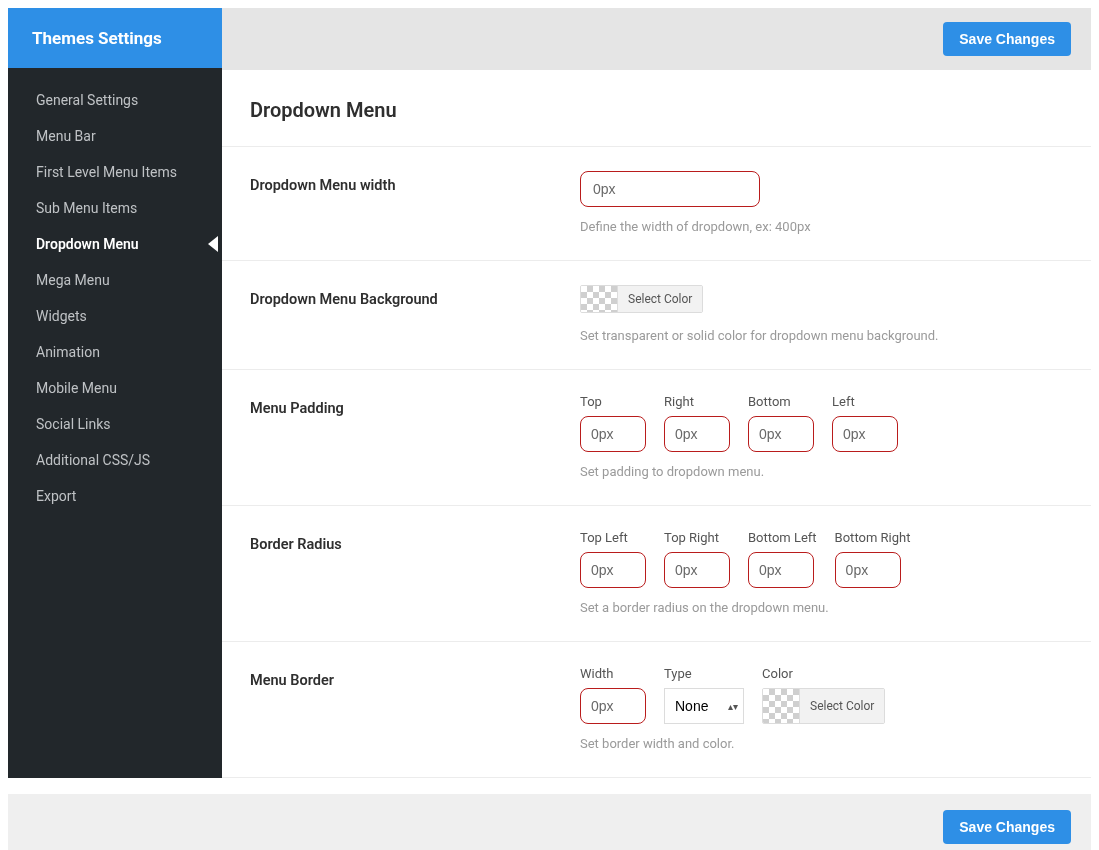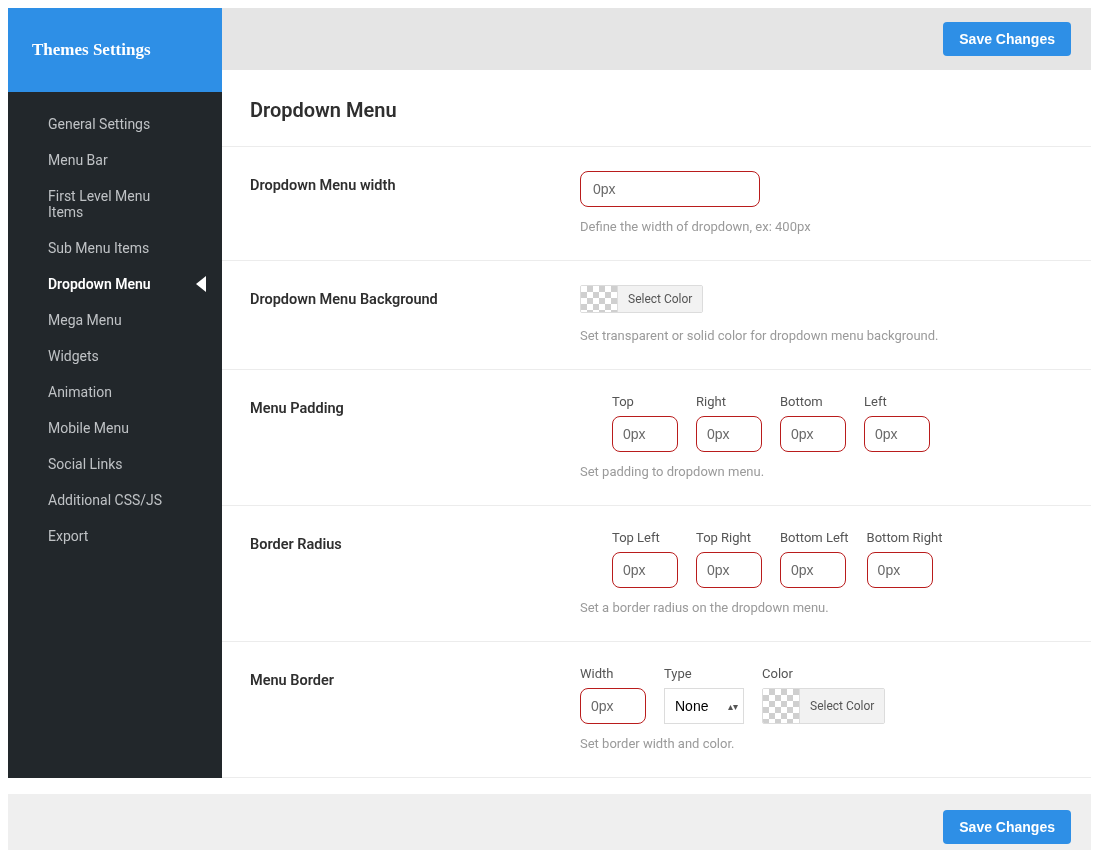--- a/index.html
+++ b/index.html
@@ -21,24 +21,23 @@
       width: 214px;
       background: #22272b;
       color: #c7c9cb;
       flex-shrink: 0;
     }
     .sidebar-header {
       background: #2e8fe6;
       color: #fff;
       font-weight: 700;
       font-size: 17px;
-      padding: 32px 24px;
-      font-family: Liberation Serif, serif;
-    }
-    .sidebar-nav { padding: 14px 16px; position: relative; }
+      padding: 20px 24px;
+    }
+    .sidebar-nav { padding: 14px 4px; position: relative; }
     .sidebar-item {
       padding: 10px 24px;
       font-size: 14px;
       color: #bfc2c5;
       cursor: pointer;
       position: relative;
     }
     .sidebar-item.active { color: #ffffff; font-weight: 600; }
     .sidebar-item.active::after {
       content: "";
@@ -104,21 +103,21 @@
       width: 180px;
       border: 1px solid #b91c1c;
       border-radius: 8px;
       padding: 0 12px;
       font-size: 14px;
       color: #3b3b3b;
     }
     .text-input::placeholder { color: #686868; }
     .small-input { width: 66px; text-align: left; padding: 0 10px; }
 
-    .group-row { display: flex; gap: 18px; margin-left: 32px; }
+    .group-row { display: flex; gap: 18px; }
     .group-col { display: flex; flex-direction: column; gap: 7px; }
     .group-col .col-label { font-size: 13px; color: #555; }
 
     .color-picker {
       display: inline-flex;
       border: 1px solid #dcdcdc;
       border-radius: 2px;
       overflow: hidden;
       height: 28px;
     }

